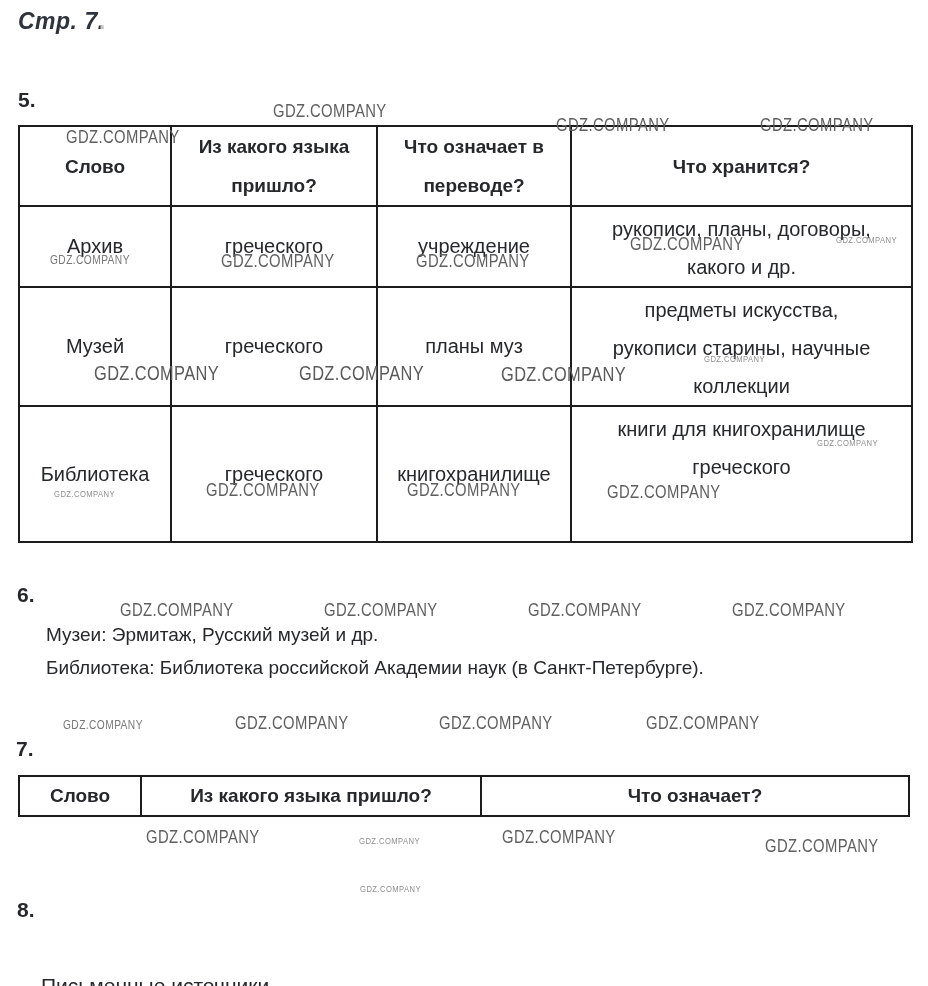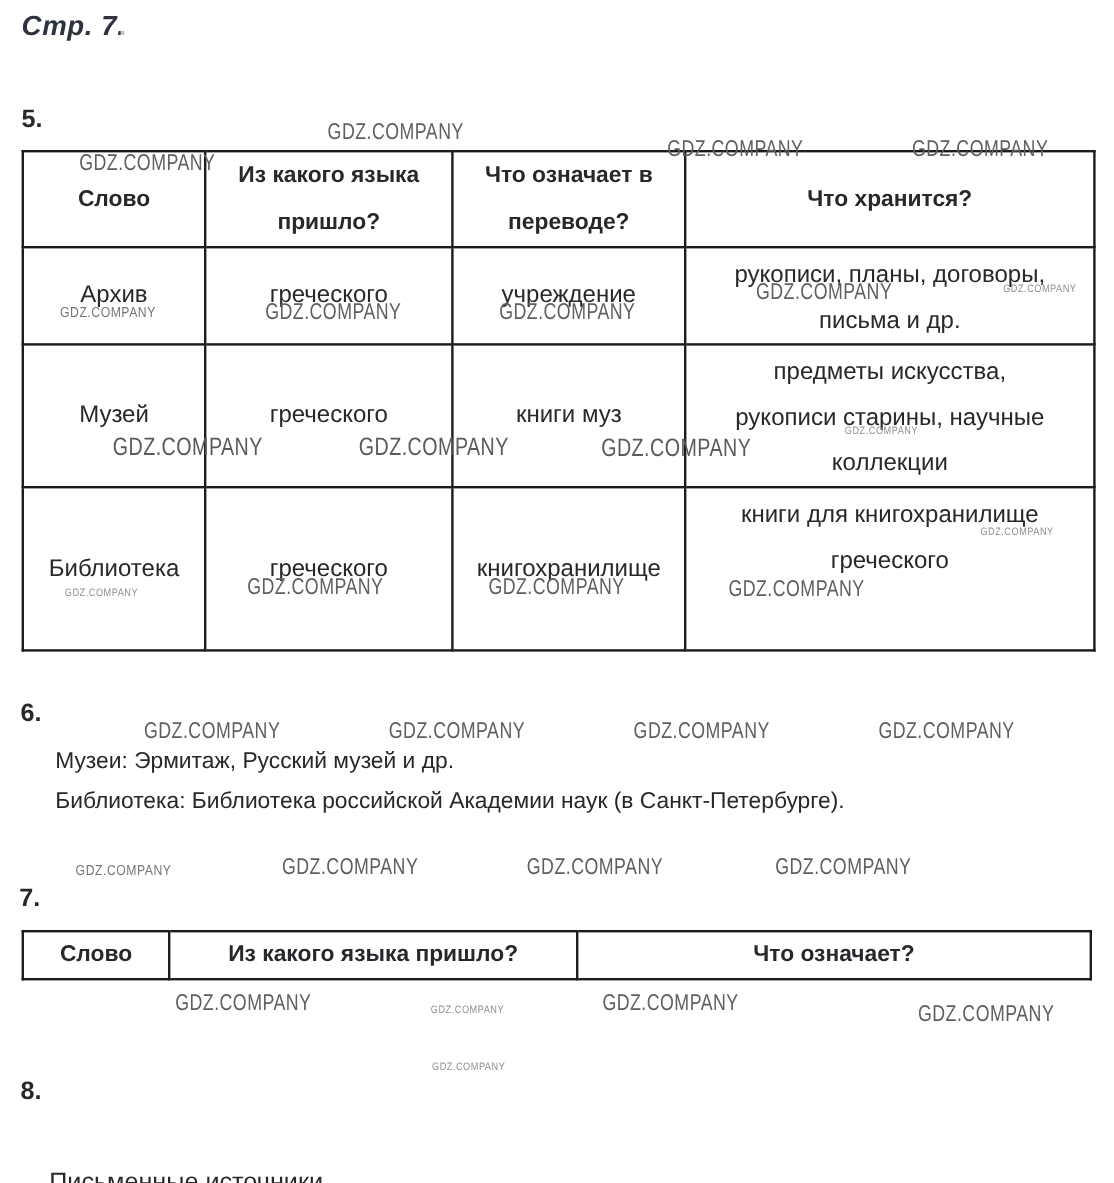--- a/index.html
+++ b/index.html
@@ -65,27 +65,27 @@
       <th>Из какого языка пришло?</th>
       <th>Что означает в переводе?</th>
       <th>Что хранится?</th>
     </tr>
     <tr class="r-1">
       <td>Архив</td>
       <td>греческого</td>
       <td>учреждение</td>
       <td class="stored">
         <div>рукописи, планы, договоры,</div>
-        <div>письма и др.</div>
+        <div>какого и др.</div>
       </td>
     </tr>
     <tr class="r-2">
       <td>Музей</td>
       <td>греческого</td>
-      <td>книги муз</td>
+      <td>планы муз</td>
       <td class="stored">
         <div>предметы искусства,</div>
         <div>рукописи старины, научные</div>
         <div>коллекции</div>
       </td>
     </tr>
     <tr class="r-3">
       <td>Библиотека</td>
       <td>греческого</td>
       <td>книгохранилище</td>

